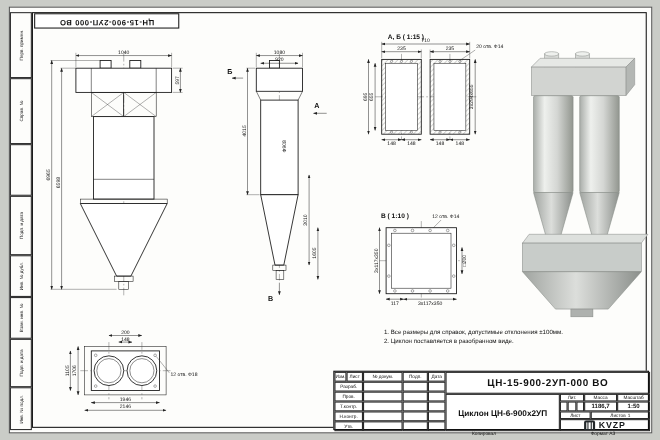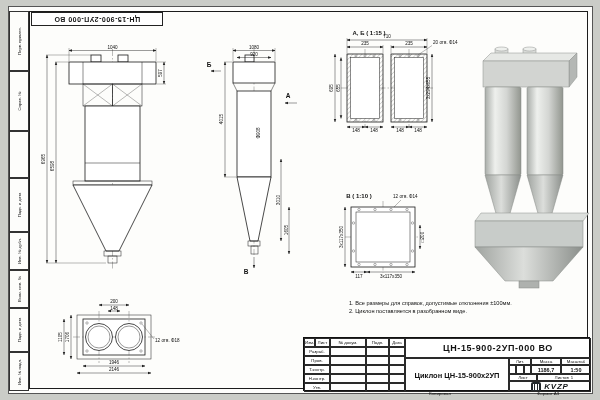--- a/index.html
+++ b/index.html
@@ -23,21 +23,21 @@
   .lbl{font-size:6.5px;font-weight:700;fill:#111;text-anchor:middle;}
   #notes{position:absolute;left:340px;top:292px;width:248px;font-size:5.6px;color:#111;line-height:1.5;}
   #notes span{display:block;}
   #tblock{position:absolute;left:294px;top:330px;width:287px;height:54px;border:1.2px solid #111;box-sizing:border-box;background:#fff;}
   .cell{position:absolute;border:0.55px solid #2a2a2a;box-sizing:border-box;display:flex;align-items:center;justify-content:center;font-size:4.3px;color:#111;overflow:hidden;white-space:nowrap;}
   .des{font-size:9px;font-weight:700;letter-spacing:.6px;}
   .nm{font-size:7.5px;font-weight:700;}
   .val{font-size:5.5px;font-weight:700;}
   .logo-ic{width:10px;height:10px;background:#23282b;border-radius:2px;display:flex;align-items:center;justify-content:center;gap:1px;margin-right:3px;}
   .logo-ic i{display:block;width:1.5px;height:6px;background:#fff;}
-  .logo-tx{font-size:8px;font-weight:800;letter-spacing:.8px;color:#15181a;font-style:italic;}
+  .logo-tx{font-size:8px;font-weight:800;letter-spacing:.8px;color:#15181a;}
   .strip{position:absolute;font-size:4.4px;color:#111;}
 </style>
 </head>
 <body>
 
 <div id="page">
  <div id="sheet">
 
   <div class="mbox" style="top:4px;height:60px;">
         <span class="vlabel">Перв. примен.</span>
@@ -341,21 +341,21 @@
           <span>Утв.</span>
         </div>
     <div class="cell" style="left:26px;top:45px;width:36px;height:9px;"></div>
     <div class="cell" style="left:62px;top:45px;width:23px;height:9px;"></div>
     <div class="cell" style="left:85px;top:45px;width:16px;height:9px;"></div>
 
     <div class="cell des" style="left:101px;top:0;width:186px;height:20px;">
           <span>ЦН-15-900-2УП-000 ВО</span>
         </div>
     <div class="cell nm" style="left:101px;top:20px;width:104px;height:34px;">
-          <span>Циклон ЦН-15-900х2УП</span>
+          <span>Циклон ЦН-6-900х2УП</span>
         </div>
     <div class="cell" style="left:205px;top:20px;width:22px;height:7px;">
           <span>Лит.</span>
         </div>
     <div class="cell" style="left:227px;top:20px;width:30px;height:7px;">
           <span>Масса</span>
         </div>
     <div class="cell" style="left:257px;top:20px;width:30px;height:7px;">
           <span>Масштаб</span>
         </div>

